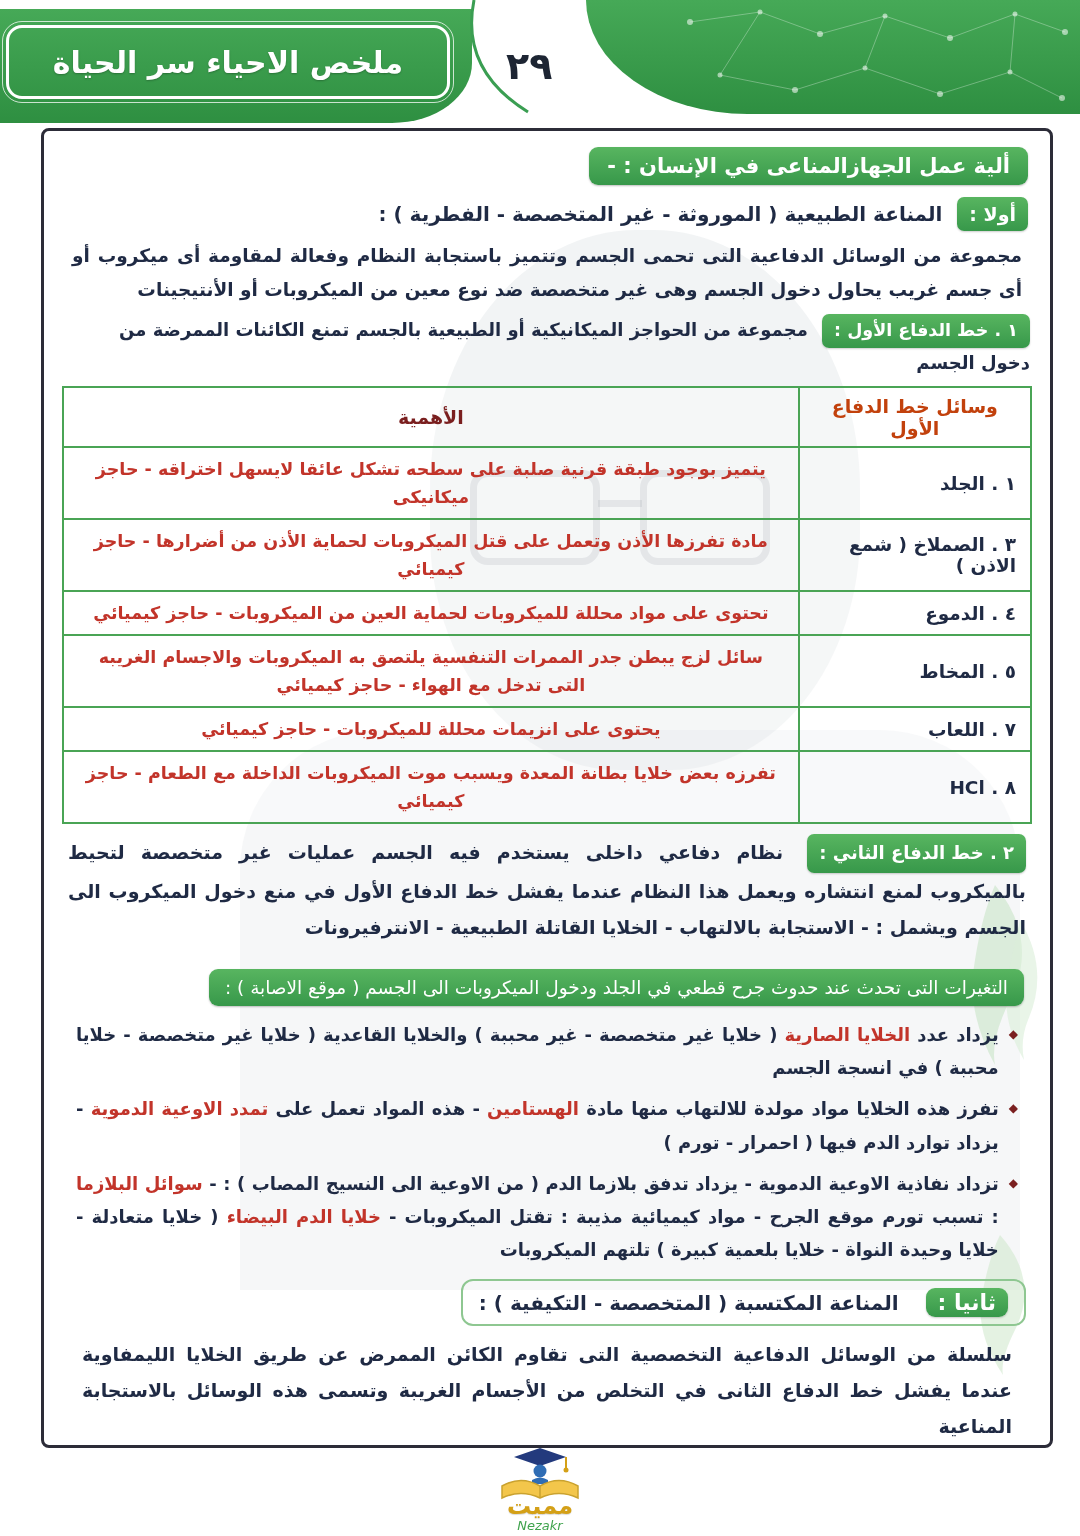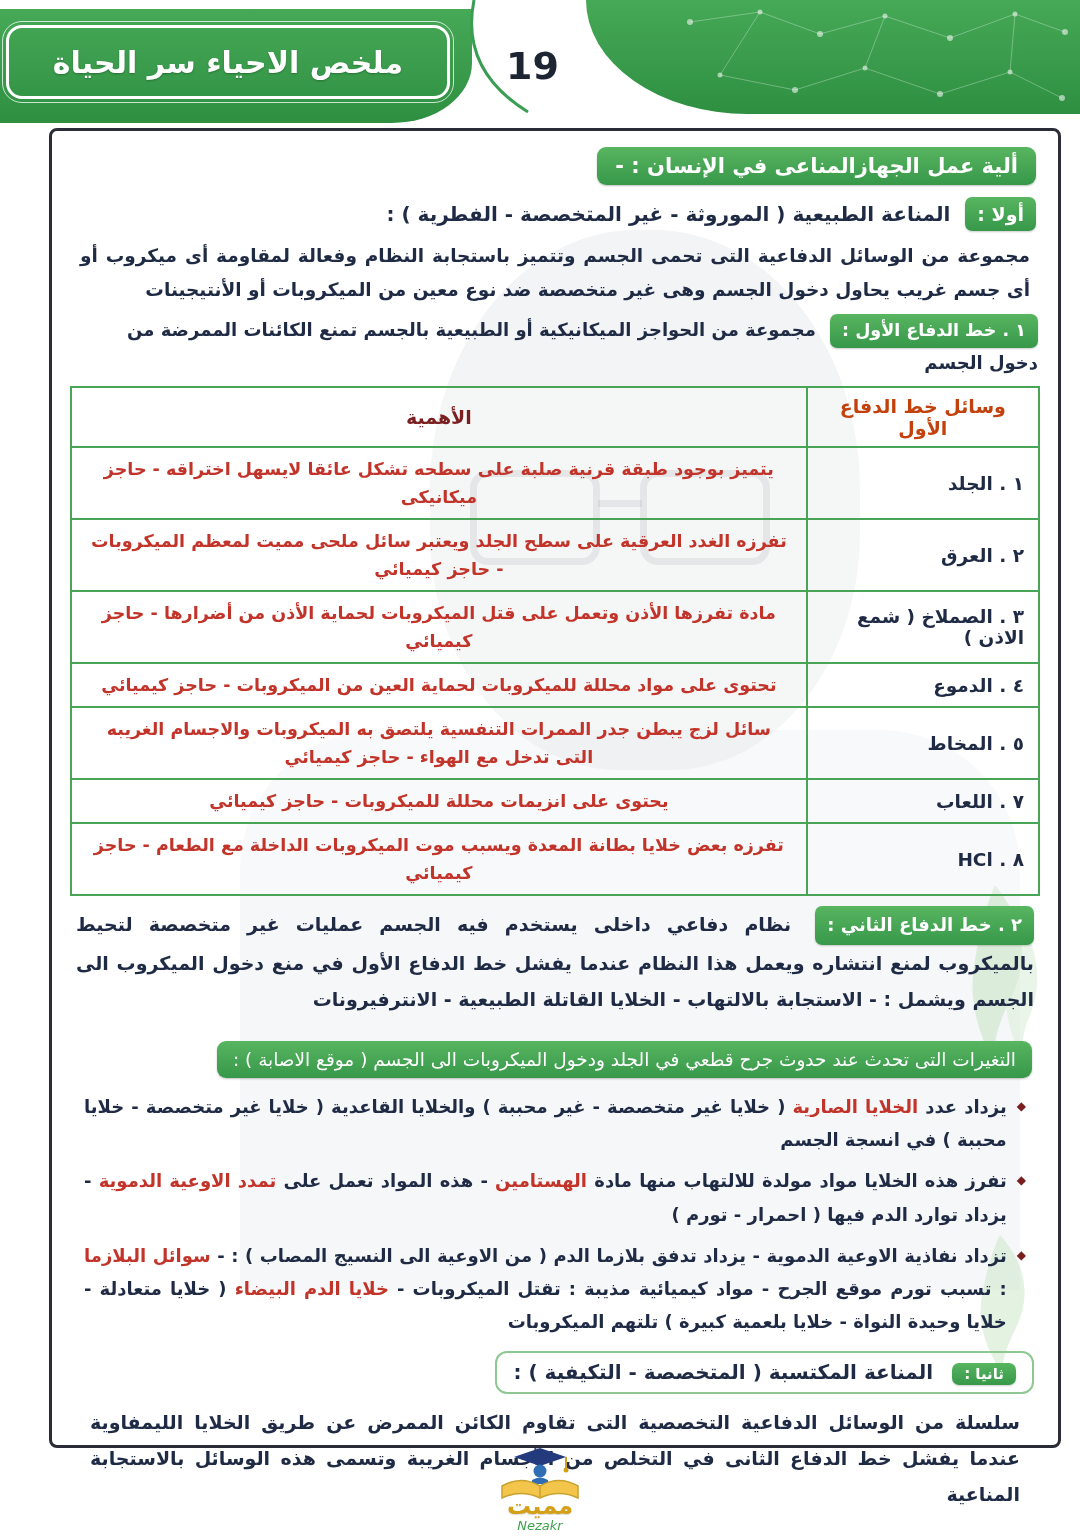--- a/index.html
+++ b/index.html
@@ -23,21 +23,21 @@
   .banner-arc { position:absolute; left:468px; top:0; }
   .title-box { position:absolute; left:6px; top:16px; width:444px; height:74px;
     border:3px solid #ffffff; border-radius:16px; outline:1px solid rgba(255,255,255,.75); outline-offset:3px;
     display:flex; align-items:center; justify-content:center; }
   .banner-title { color:#ffffff; font-weight:bold; font-size:30px; letter-spacing:.5px;
     text-shadow:0 1px 2px rgba(0,0,0,.25); direction:rtl; }
   .page-number { position:absolute; left:506px; top:44px; font-size:38px; font-weight:bold; color:#1d2533; }
   .net { position:absolute; right:0; top:0; }
 
   
-  .frame { position:absolute; left:49px; top:128px; width:1012px; height:1320px;
+  .frame { position:absolute; left:41px; top:128px; width:1012px; height:1320px;
     border:3px solid #2c2c38; border-radius:8px; z-index:1; }
   .content { position:absolute; inset:0; padding:14px 18px; direction:rtl; color:#1f2a44; }
 
   .main-title { background:linear-gradient(180deg,#58b560,#37984a); color:#fff; font-weight:bold;
     font-size:21px; padding:7px 18px; border-radius:9px; width:fit-content; max-width:62%;
     box-shadow:0 1px 2px rgba(0,0,0,.25); margin:2px 4px 12px; }
 
   .chip { display:inline-block; background:linear-gradient(180deg,#58b560,#37984a); color:#fff;
     font-weight:bold; padding:2px 12px; border-radius:7px; box-shadow:0 1px 2px rgba(0,0,0,.2); }
   .sec-line { font-size:20px; font-weight:bold; color:#1f2a44; margin:6px 4px 8px; line-height:1.6; }
@@ -65,21 +65,21 @@
 
   .bullets { margin:4px 14px 10px; }
   .bullet { display:flex; gap:10px; margin-bottom:8px; }
   .marker { color:#7a1f1f; font-size:12px; margin-top:9px; flex:0 0 auto; }
   .btext { font-size:18px; font-weight:bold; line-height:1.85; text-align:justify; }
   .btext .d { color:#1f2a44; }
   .btext .r { color:#c2342a; }
 
   .second-box { border:2px solid #8ec791; border-radius:12px; padding:7px 16px; width:fit-content;
     font-size:20px; font-weight:bold; margin:12px 6px 10px; }
-  .second-box .chip { font-size:15px; margin-left:12px; }
+  .second-box .chip { font-size:22px; margin-left:20px;border-radius:9px; }
 
   .final { font-size:19px; font-weight:bold; line-height:1.9; text-align:justify; margin:6px 20px 0; }
 
   
   .leaf { position:absolute; z-index:0; }
   .leaf-1 { left:940px; top:880px; }
   .leaf-2 { left:955px; top:1230px; }
 
   
   .footer-logo { position:absolute; left:50%; top:1444px; transform:translateX(-50%);
@@ -109,21 +109,21 @@
 
   <header class="banner">
     <div class="banner-left">
       <div class="title-box">
         <span class="banner-title">ملخص الاحياء سر الحياة</span>
       </div>
     </div>
     <svg class="banner-arc" width="130" height="114" viewBox="0 0 130 114">
       <path d="M6 0 Q-8 70 60 112" stroke="#3a9e52" stroke-width="3" fill="none"></path>
     </svg>
-    <div class="page-number">19</div>
+    <div class="page-number">٢٩</div>
     <div class="banner-right">
       <svg class="net" width="430" height="114" viewBox="0 0 430 114">
         <g stroke="#ffffff" stroke-width="1" opacity="0.3">
           <line x1="40" y1="22" x2="110" y2="12"></line>
             <line x1="110" y1="12" x2="170" y2="34"></line>
           <line x1="170" y1="34" x2="235" y2="16"></line>
             <line x1="235" y1="16" x2="300" y2="38"></line>
           <line x1="300" y1="38" x2="365" y2="14"></line>
             <line x1="365" y1="14" x2="415" y2="32"></line>
           <line x1="70" y1="75" x2="145" y2="90"></line>
@@ -175,24 +175,20 @@
         <tbody>
             <tr>
           <th class="th-means">وسائل خط الدفاع الأول</th>
           <th class="th-imp">الأهمية</th>
         </tr>
         <tr>
           <td class="means">١ .  الجلد</td>
           <td class="imp">يتميز بوجود طبقة قرنية صلبة على سطحه تشكل عائقا لايسهل اختراقه  -  حاجز ميكانيكى</td>
         </tr>
         <tr>
-          <td class="means">٢ .  العرق</td>
-          <td class="imp">تفرزه الغدد العرقية على سطح الجلد ويعتبر سائل ملحى مميت لمعظم الميكروبات -  حاجز كيميائي</td>
-        </tr>
-        <tr>
           <td class="means">٣ .  الصملاخ ( شمع الاذن )</td>
           <td class="imp">مادة تفرزها الأذن وتعمل على قتل الميكروبات لحماية الأذن من أضرارها  -  حاجز كيميائي</td>
         </tr>
         <tr>
           <td class="means">٤ .  الدموع</td>
           <td class="imp">تحتوى على مواد محللة للميكروبات لحماية العين من الميكروبات  -  حاجز كيميائي</td>
         </tr>
         <tr>
           <td class="means">٥ .  المخاط</td>
           <td class="imp">سائل لزج يبطن جدر الممرات التنفسية يلتصق به الميكروبات والاجسام الغريبه التى تدخل مع الهواء  -  حاجز كيميائي</td>

